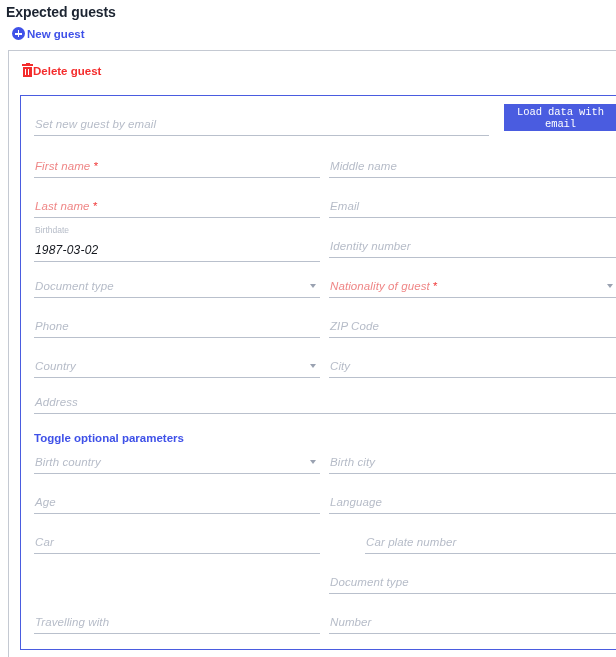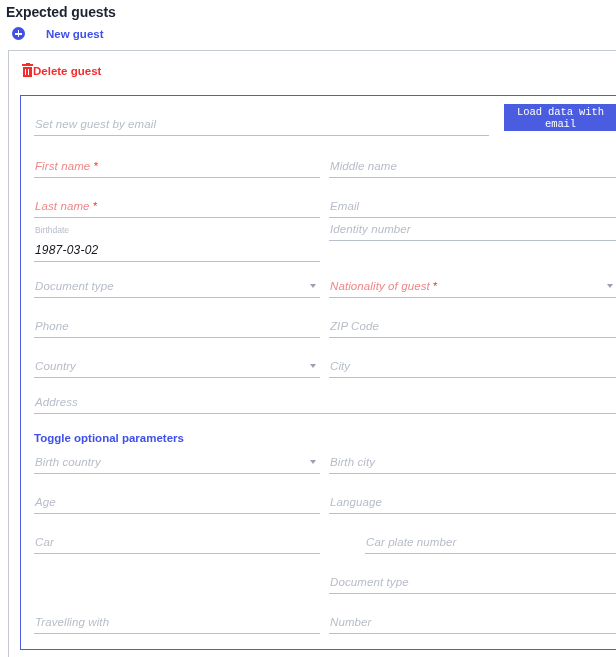--- a/index.html
+++ b/index.html
@@ -16,21 +16,21 @@
     font-weight: bold;
     color: #1c2431;
     padding: 4px 0 0 6px;
     letter-spacing: -0.1px;
   }
 
   
   .new-guest-row {
     display: flex;
     align-items: center;
-    gap: 21px;
+    gap: 2px;
     padding: 7px 0 0 12px;
     width: max-content;
     cursor: pointer;
   }
   .plus-circle {
     width: 13px; height: 13px;
     border-radius: 50%;
     background: #3f51e8;
     position: relative;
     flex: 0 0 auto;
@@ -247,21 +247,21 @@
       <div class="field" style="left:308px; top:92px; width:288px;">
         <span class="ph">Email</span>
         <span class="underline"></span>
       </div>
 
       <div class="field" style="left:13px; top:132px; width:286px; height:34px;">
         <span class="float-label">Birthdate</span>
         <span class="value">1987-03-02</span>
         <span class="underline"></span>
       </div>
-      <div class="field" style="left:308px; top:115px; width:288px;">
+      <div class="field" style="left:308px; top:132px; width:288px;">
         <span class="ph">Identity number</span>
         <span class="underline"></span>
       </div>
 
       <div class="field" style="left:13px; top:172px; width:286px;">
         <span class="ph">Document type</span>
         <span class="caret"></span>
         <span class="underline"></span>
       </div>
       <div class="field required" style="left:308px; top:172px; width:288px;">

